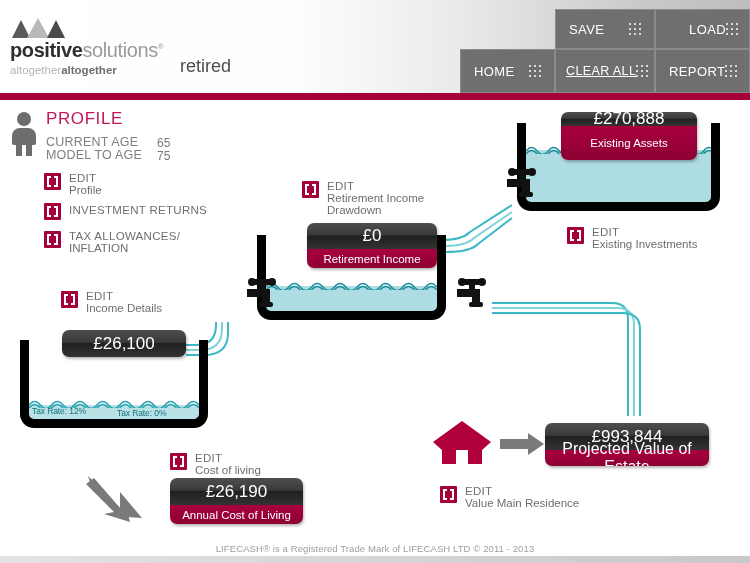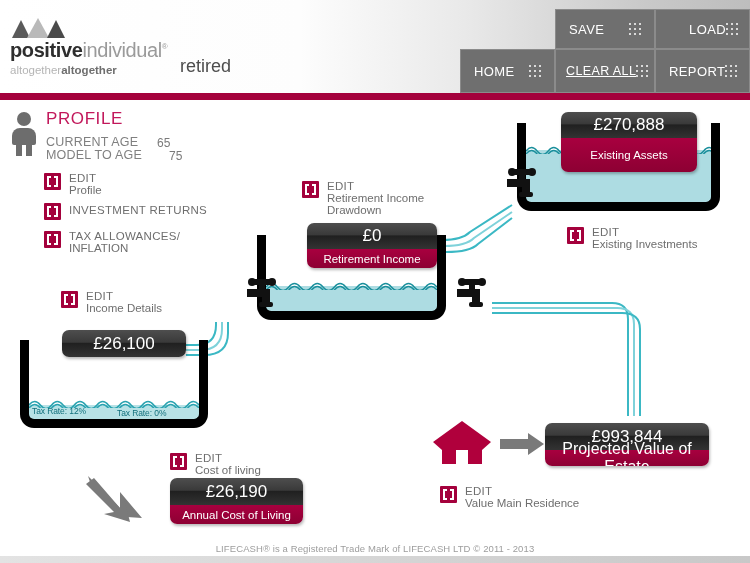--- a/index.html
+++ b/index.html
@@ -65,21 +65,21 @@
   .avatar .body{position:absolute;left:2px;top:16px;width:24px;height:17px;background:#6d6d6d;border-radius:8px 8px 2px 2px;}
   .avatar .lleg{position:absolute;left:6px;top:31px;width:6px;height:13px;background:#6d6d6d;}
   .avatar .rleg{position:absolute;left:16px;top:31px;width:6px;height:13px;background:#6d6d6d;}
 
   .profile-title{position:absolute;left:46px;top:109px;font-size:17px;color:#c2185b;letter-spacing:.6px;}
   .kv{position:absolute;font-size:12.5px;color:#808080;letter-spacing:.2px;}
   .kv-row1{left:46px;top:135px;}
   .kv-row2{left:46px;top:148px;}
   .kvv{position:absolute;font-size:12px;color:#7a7a7a;}
   .kvv1{left:157px;top:136px;}
-  .kvv2{left:157px;top:149px;margin-left:12px;}
+  .kvv2{left:157px;top:149px;}
 
   
   .edit{position:absolute;display:flex;align-items:flex-start;}
   .edit-icon{
     width:17px;height:17px;background:#a4013c;flex:0 0 auto;margin-top:1px;
     position:relative;border-radius:1px;
   }
   .edit-icon:before,.edit-icon:after{
     content:"";position:absolute;top:3px;width:4px;height:11px;
     border:2px solid #ffffff;box-sizing:border-box;
@@ -108,21 +108,21 @@
   }
   .plaque .top{
     background:linear-gradient(to bottom,#4e4e4e 0%,#3a3a3a 45%,#202020 50%,#333333 100%);
     color:#ffffff;display:flex;align-items:center;justify-content:center;
   }
   .plaque .bot{
     background:linear-gradient(to bottom,#a8003f 0%,#8d0033 100%);
     color:#ffffff;display:flex;align-items:center;justify-content:center;
   }
   .pl-assets{left:561px;top:112px;width:136px;}
-  .pl-assets .top{height:26px;font-size:17px;}
+  .pl-assets .top{height:14px;font-size:17px;}
   .pl-assets .bot{height:34px;font-size:11.5px;}
 
   .pl-retinc{left:307px;top:223px;width:130px;}
   .pl-retinc .top{height:26px;font-size:17px;}
   .pl-retinc .bot{height:19px;font-size:11.5px;}
 
   .pl-net{left:62px;top:330px;width:124px;}
   .pl-net .top{height:27px;font-size:17px;}
   .pl-net .bot{height:18px;font-size:11.5px;}
 
@@ -223,21 +223,21 @@
 <div id="stage">
 
   <div class="header">
     <div class="logo">
       <div class="logo-mark">
         <span class="tri tri-l"></span>
           <span class="tri tri-c"></span>
           <span class="tri tri-r"></span>
       </div>
       <div class="logo-word">
-        <span class="b">positive</span><span class="g">individual</span><span class="reg">®</span>
+        <span class="b">positive</span><span class="g">solutions</span><span class="reg">®</span>
       </div>
       <div class="logo-sub">
         <span class="g">altogether</span><span class="b">altogether</span>
       </div>
     </div>
     <div class="page-word">retired</div>
 
     <div class="navbtn btn-save">
       <span class="lbl">SAVE</span>
       <span class="grip">

